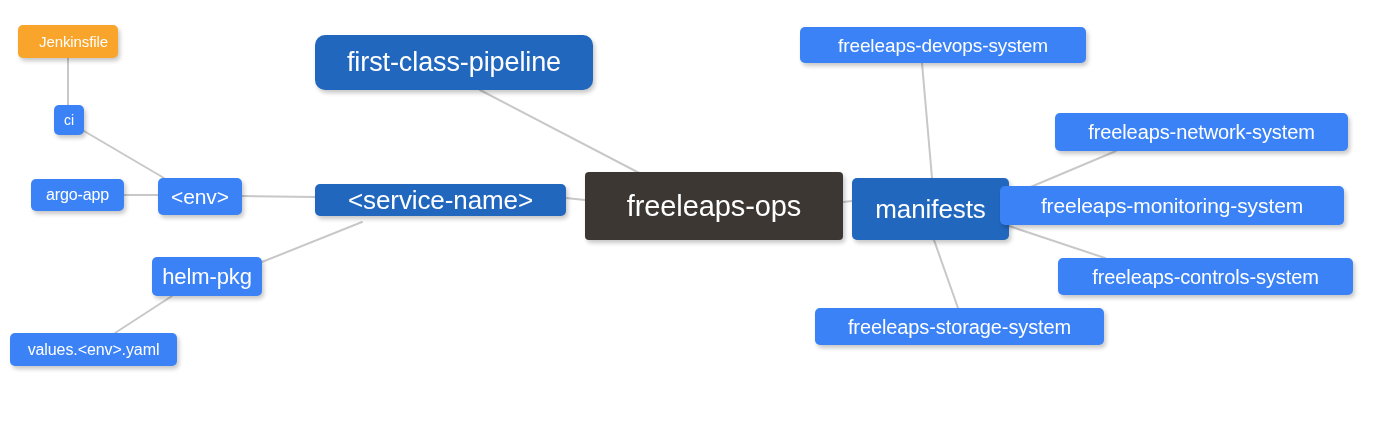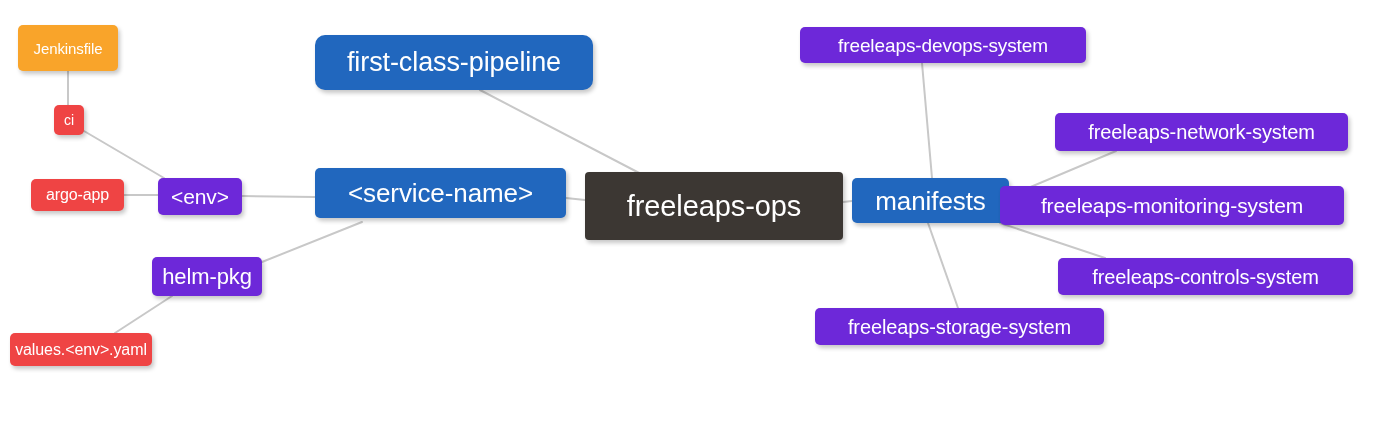--- a/index.html
+++ b/index.html
@@ -38,22 +38,22 @@
     box-shadow: 2px 3px 4px rgba(0,0,0,0.22);
     letter-spacing: -0.1px;
     line-height: 1;
     padding: 0 10px;
   }
   .node-root {
     background: #3c3733;
     border-radius: 4px;
   }
   .node-blue   { background: #2167be; }
-  .node-green  { background: #6d28d9; }
-  .node-red    { background: #ef4444; }
+  .node-green  { background: #3b82f6; }
+  .node-red    { background: #3b82f6; }
   .node-amber  { background: #f9a42a; }
 </style>
 </head>
 <body>
 
 <div id="canvas">
   <svg id="edges" viewBox="0 0 1390 421" xmlns="http://www.w3.org/2000/svg">
       <line x1="585" y1="200" x2="566" y2="198" stroke="#c8c8c8" stroke-width="2" stroke-linecap="round"></line>
       <line x1="645" y1="176" x2="480" y2="90" stroke="#c8c8c8" stroke-width="2" stroke-linecap="round"></line>
       <line x1="843" y1="202" x2="852" y2="201" stroke="#c8c8c8" stroke-width="2" stroke-linecap="round"></line>
@@ -69,42 +69,42 @@
       <line x1="1000" y1="223" x2="1105" y2="258" stroke="#c8c8c8" stroke-width="2" stroke-linecap="round"></line>
       <line x1="928" y1="223" x2="958" y2="308" stroke="#c8c8c8" stroke-width="2" stroke-linecap="round"></line>
     </svg>
   <div id="nodes">
       <div class="node node-root" style="left: 585px; top: 172px; width: 258px; height: 68px; font-size: 29px; text-align: center;">
         <span>freeleaps-ops</span>
       </div>
       <div class="node node-blue" style="left: 315px; top: 35px; width: 278px; height: 55px; font-size: 27px; border-radius: 10px;">
         <span>first-class-pipeline</span>
       </div>
-      <div class="node node-blue" style="left: 315px; top: 168px; width: 251px; height: 50px; font-size: 26px;">
+      <div class="node node-blue" style="left: 315px; top: 184px; width: 251px; height: 32px; font-size: 26px;">
         <span>&lt;service-name&gt;</span>
       </div>
       <div class="node node-green" style="left: 158px; top: 178px; width: 84px; height: 37px; font-size: 21px;">
         <span>&lt;env&gt;</span>
       </div>
       <div class="node node-red" style="left: 54px; top: 105px; width: 30px; height: 30px; font-size: 14px;">
         <span>ci</span>
       </div>
-      <div class="node node-amber" style="left: 18px; top: 25px; width: 100px; height: 46px; font-size: 15px;">
+      <div class="node node-amber" style="left: 18px; top: 25px; width: 100px; height: 33px; font-size: 15px; justify-content: flex-end;">
         <span>Jenkinsfile</span>
       </div>
       <div class="node node-red" style="left: 31px; top: 179px; width: 93px; height: 32px; font-size: 16px; text-align: center;">
         <span>argo-app</span>
       </div>
       <div class="node node-green" style="left: 152px; top: 257px; width: 110px; height: 39px; font-size: 22px; text-align: center;">
         <span>helm-pkg</span>
       </div>
-      <div class="node node-red" style="left: 10px; top: 333px; width: 142px; height: 33px; font-size: 16px;">
+      <div class="node node-red" style="left: 10px; top: 333px; width: 167px; height: 33px; font-size: 16px;">
         <span>values.&lt;env&gt;.yaml</span>
       </div>
-      <div class="node node-blue" style="left: 852px; top: 178px; width: 157px; height: 45px; font-size: 26px;">
+      <div class="node node-blue" style="left: 852px; top: 178px; width: 157px; height: 62px; font-size: 26px;">
         <span>manifests</span>
       </div>
       <div class="node node-green" style="left: 800px; top: 27px; width: 286px; height: 36px; font-size: 19px;">
         <span>freeleaps-devops-system</span>
       </div>
       <div class="node node-green" style="left: 1055px; top: 113px; width: 293px; height: 38px; font-size: 20px;">
         <span>freeleaps-network-system</span>
       </div>
       <div class="node node-green" style="left: 1000px; top: 186px; width: 344px; height: 39px; font-size: 21px;">
         <span>freeleaps-monitoring-system</span>

